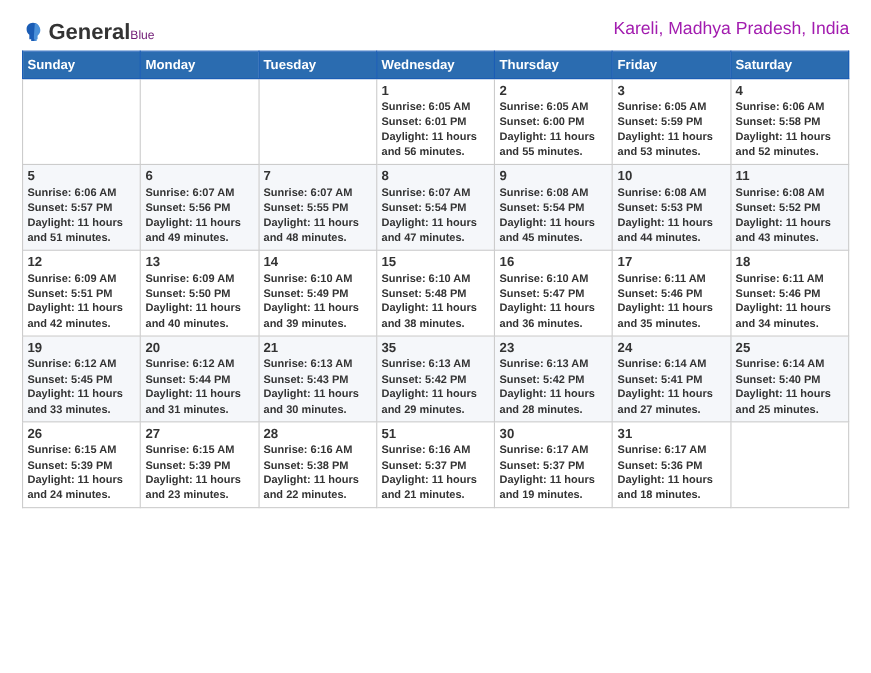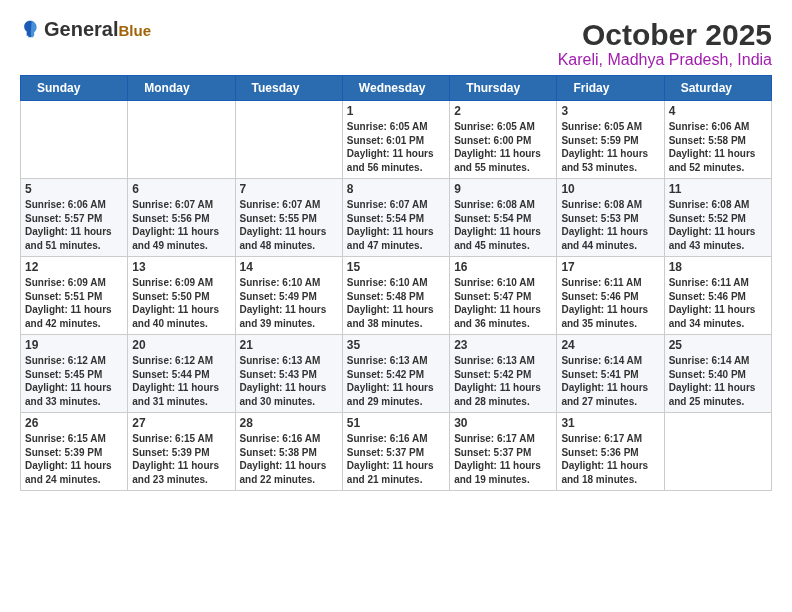--- a/index.html
+++ b/index.html
@@ -25,23 +25,23 @@
       align-items: center;
       gap: 4px;
     }
     .logo-text-general {
       font-size: 20px;
       font-weight: bold;
       color: #333;
       line-height: 1.1;
     }
     .logo-text-blue {
-      font-size: 15px;
-      font-weight: bold;
-      color: #a16207;
+      font-size: 11px;
+      font-weight: normal;
+      color: #701a75;
       line-height: 1.1;
     }
     .logo-icon {
       width: 20px;
       height: 20px;
     }
     .title-block {
       text-align: right;
     }
     .month-title {
@@ -58,21 +58,21 @@
     .calendar-table {
       width: 100%;
       border-collapse: collapse;
       table-layout: fixed;
     }
     .calendar-table th {
       background-color: #2b6cb0;
       color: white;
       font-size: 12px;
       font-weight: bold;
-      padding: 5px 16px;
+      padding: 5px 4px;
       text-align: left;
       border: 1px solid #1a5cb5;
     }
     .calendar-table td {
       border: 1px solid #ccc;
       vertical-align: top;
       padding: 3px 4px;
       font-size: 9.5px;
       color: #333;
       height: 78px;
@@ -108,21 +108,20 @@
         <path d="M12 2C8 2 5 5 5 9c0 2.5 1.2 4.7 3 6.1V20h2v2h4v-2h2v-4.9c1.8-1.4 3-3.6 3-6.1C19 5 16 2 12 2z" fill="#1a5cb5"></path>
         <path d="M14 2.2C17.4 3.4 20 6.4 20 10c0 2.5-1.2 4.7-3 6.1V20h-1v2h-2v-2h-1v-3.9" fill="#4a90d9"></path>
       </svg>
       <div>
         <div>
           <span class="logo-text-general">General</span><span class="logo-text-blue">Blue</span>
         </div>
       </div>
     </div>
     <div class="title-block">
-      <div class="month-title">October 2025</div>
       <div class="location-title">Kareli, Madhya Pradesh, India</div>
     </div>
   </div>
 
   <table class="calendar-table">
     <thead>
       <tr>
         <th>Sunday</th>
         <th>Monday</th>
         <th>Tuesday</th>

